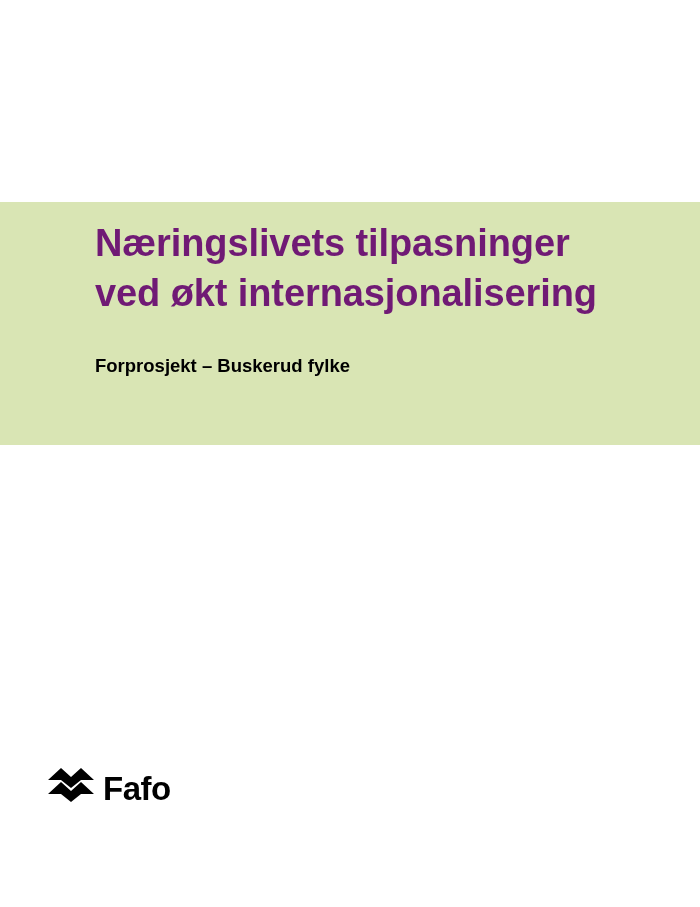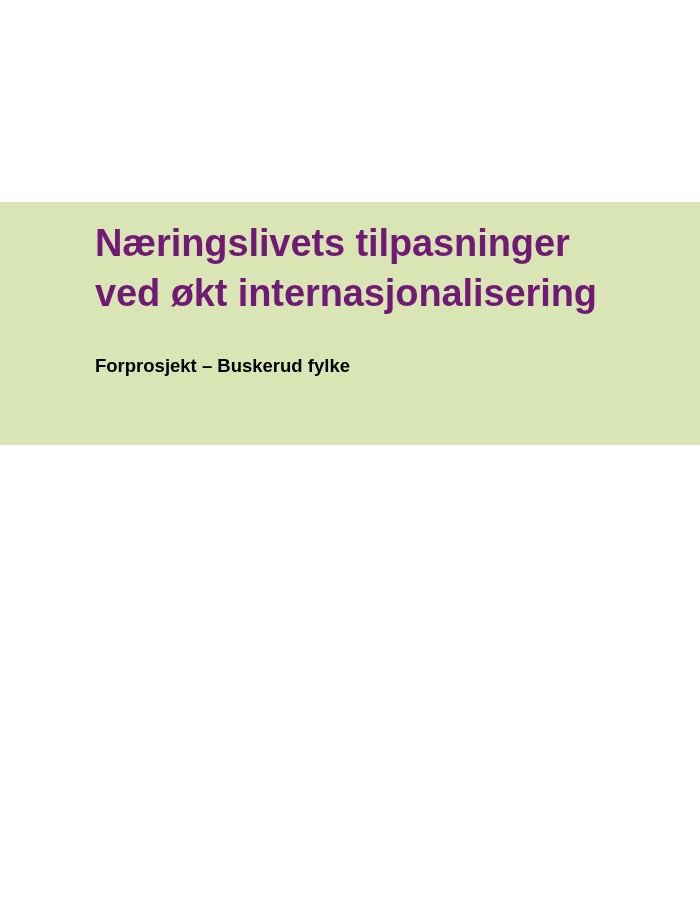--- a/index.html
+++ b/index.html
@@ -87,14 +87,23 @@
 
 <div class="page">
 
 
   <div class="band"></div>
 
   <div class="title">Næringslivets tilpasninger ved økt internasjonalisering</div>
 
   <div class="subtitle">Forprosjekt – Buskerud fylke</div>
 
+  <div class="logo">
+    <span class="logo-mark">
+      <svg class="logo-mark" viewBox="0 0 46 38" xmlns="http://www.w3.org/2000/svg">
+        <polygon points="0,12 13,0 23,9 33,0 46,12 33,12 23,20 13,12" fill="#000000"></polygon>
+        <polygon points="0,26 13,14 23,23 33,14 46,26 33,26 23,34 13,26" fill="#000000"></polygon>
+      </svg>
+    </span>
+    <span class="logo-text">Fafo</span>
+  </div>
 
 </div>
 
 </body></html>

